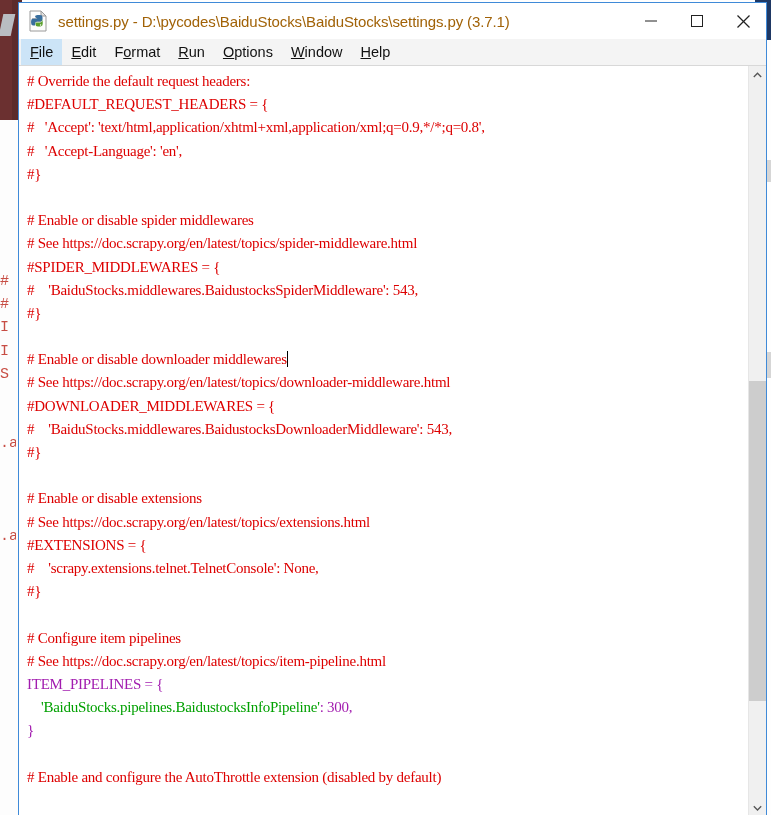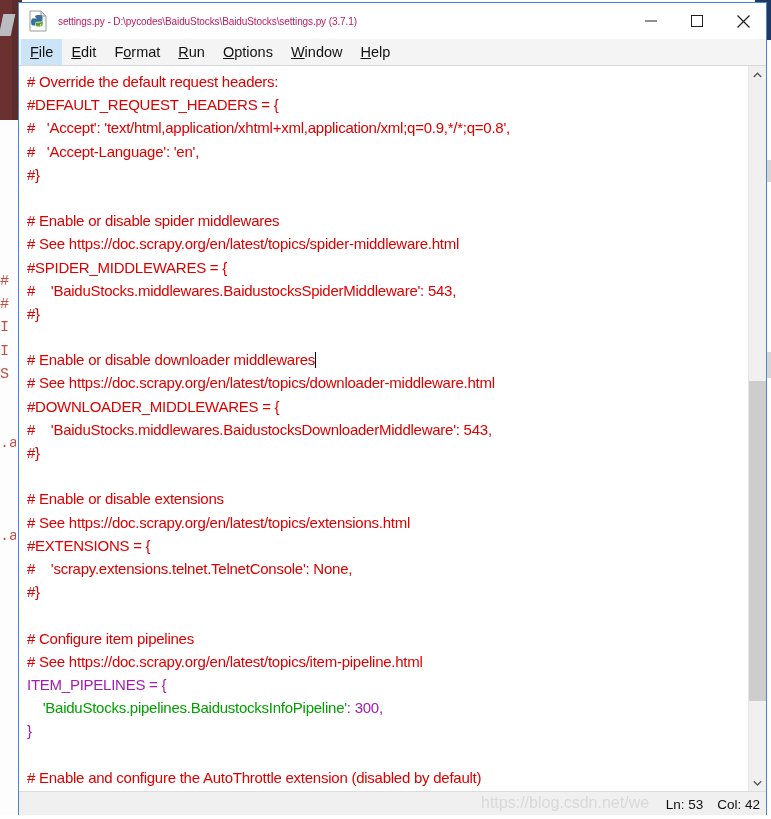--- a/index.html
+++ b/index.html
@@ -107,22 +107,22 @@
     position: relative;
   }
   #app-icon {
     width: 22px; height: 22px;
     margin-left: 8px;
     position: relative;
     flex: 0 0 auto;
   }
   #title-text {
     margin-left: 9px;
-    font-size: 10px;
-    color: #be185d;
+    font-size: 15px;
+    color: #a16207;
     white-space: nowrap;
     letter-spacing: -0.1px;
   }
   .win-btns {
     position: absolute;
     right: 0; top: 0;
     height: 36px;
     display: flex;
     align-items: center;
   }
@@ -162,21 +162,21 @@
     flex: 1 1 auto;
     position: relative;
     background: #ffffff;
     display: flex;
     overflow: hidden;
   }
   #code {
     flex: 1 1 auto;
     position: relative;
     padding: 4px 0 4px 8px;
-    font-family: Liberation Sans, sans-serif;
+    font-family: Liberation Serif, serif;
     font-size: 15px;
     line-height: 23.2px;
     white-space: pre;
     color: #111111;
     overflow: hidden;
     letter-spacing: -0.25px;
   }
   #code .c { color: #dd0000; }
   #code .s { color: #00a000; }
   #code .n { color: #a21caf; }
@@ -355,21 +355,16 @@
         </div>
         <div class="sb-thumb" id="sb-thumb" style="top: 315px; height: 320px;"></div>
         <div class="sb-arrow down">
           <svg width="9" height="6" viewBox="0 0 9 6">
             <polyline points="0.8,1.2 4.5,5 8.2,1.2" fill="none" stroke="#555" stroke-width="1.3"></polyline>
           </svg>
         </div>
       </div>
     </div>
 
-    <div id="statusbar">
-      <div id="watermark">https://blog.csdn.net/we</div>
-      <div id="status-ln">Ln: 53</div>
-      <div id="status-col">Col: 42</div>
-    </div>
   </div>
 
   <div id="bottom-strip"></div>
 </div>
 
 </body></html>

